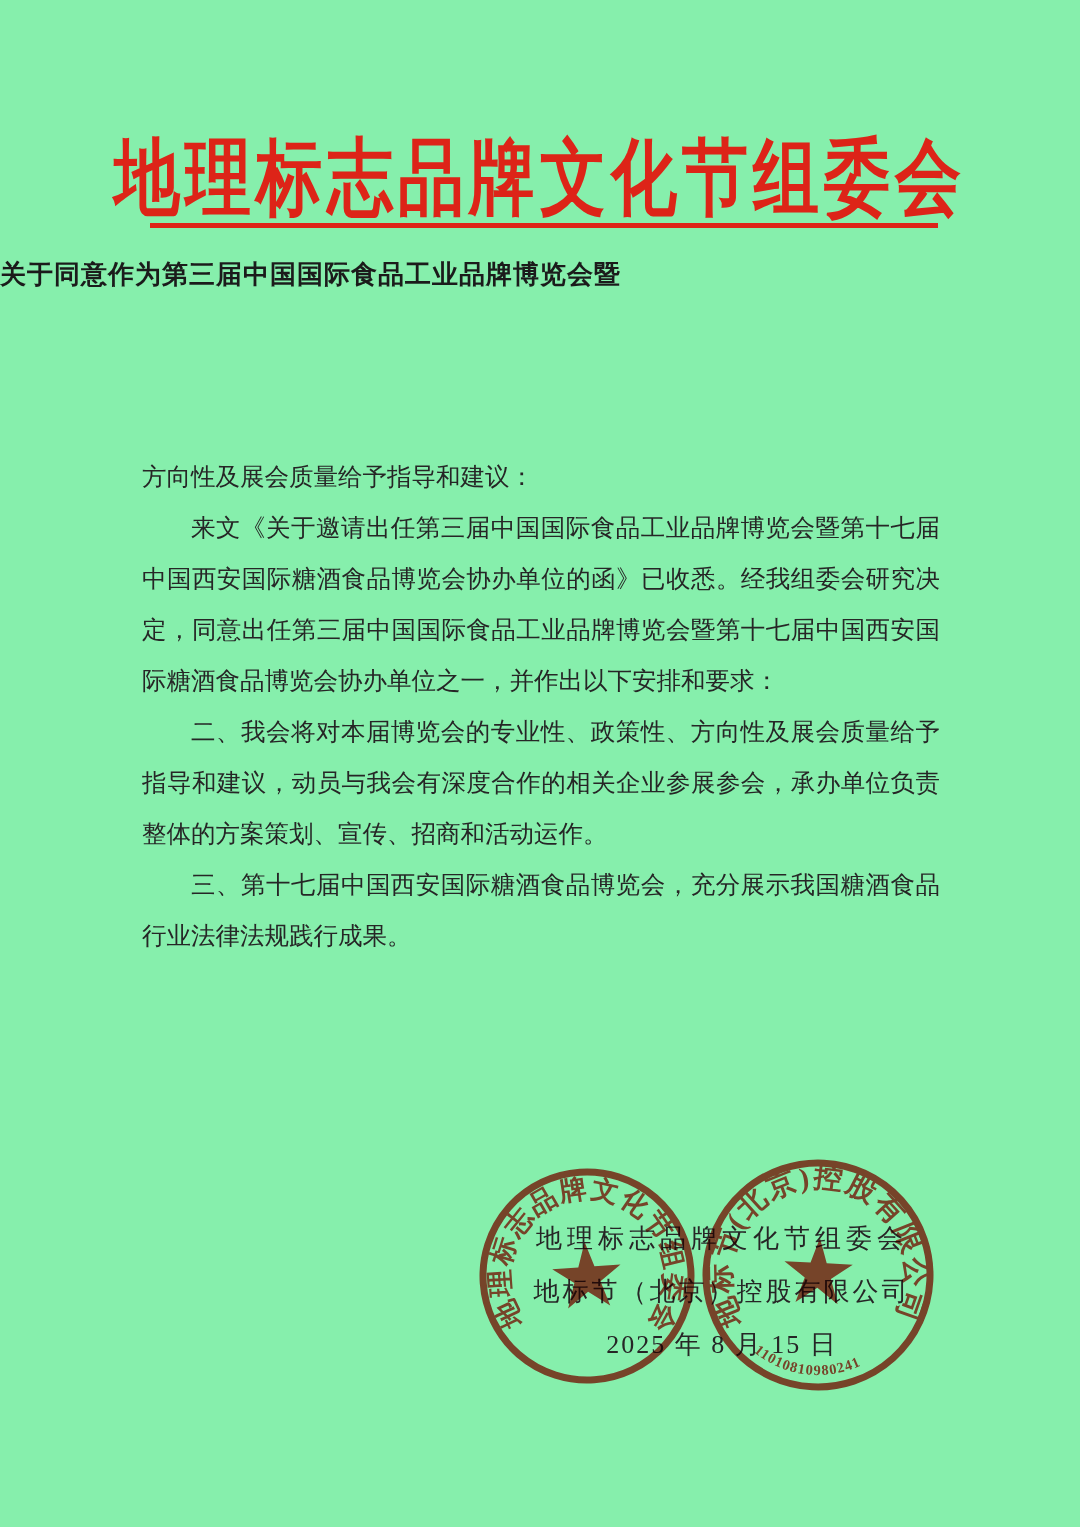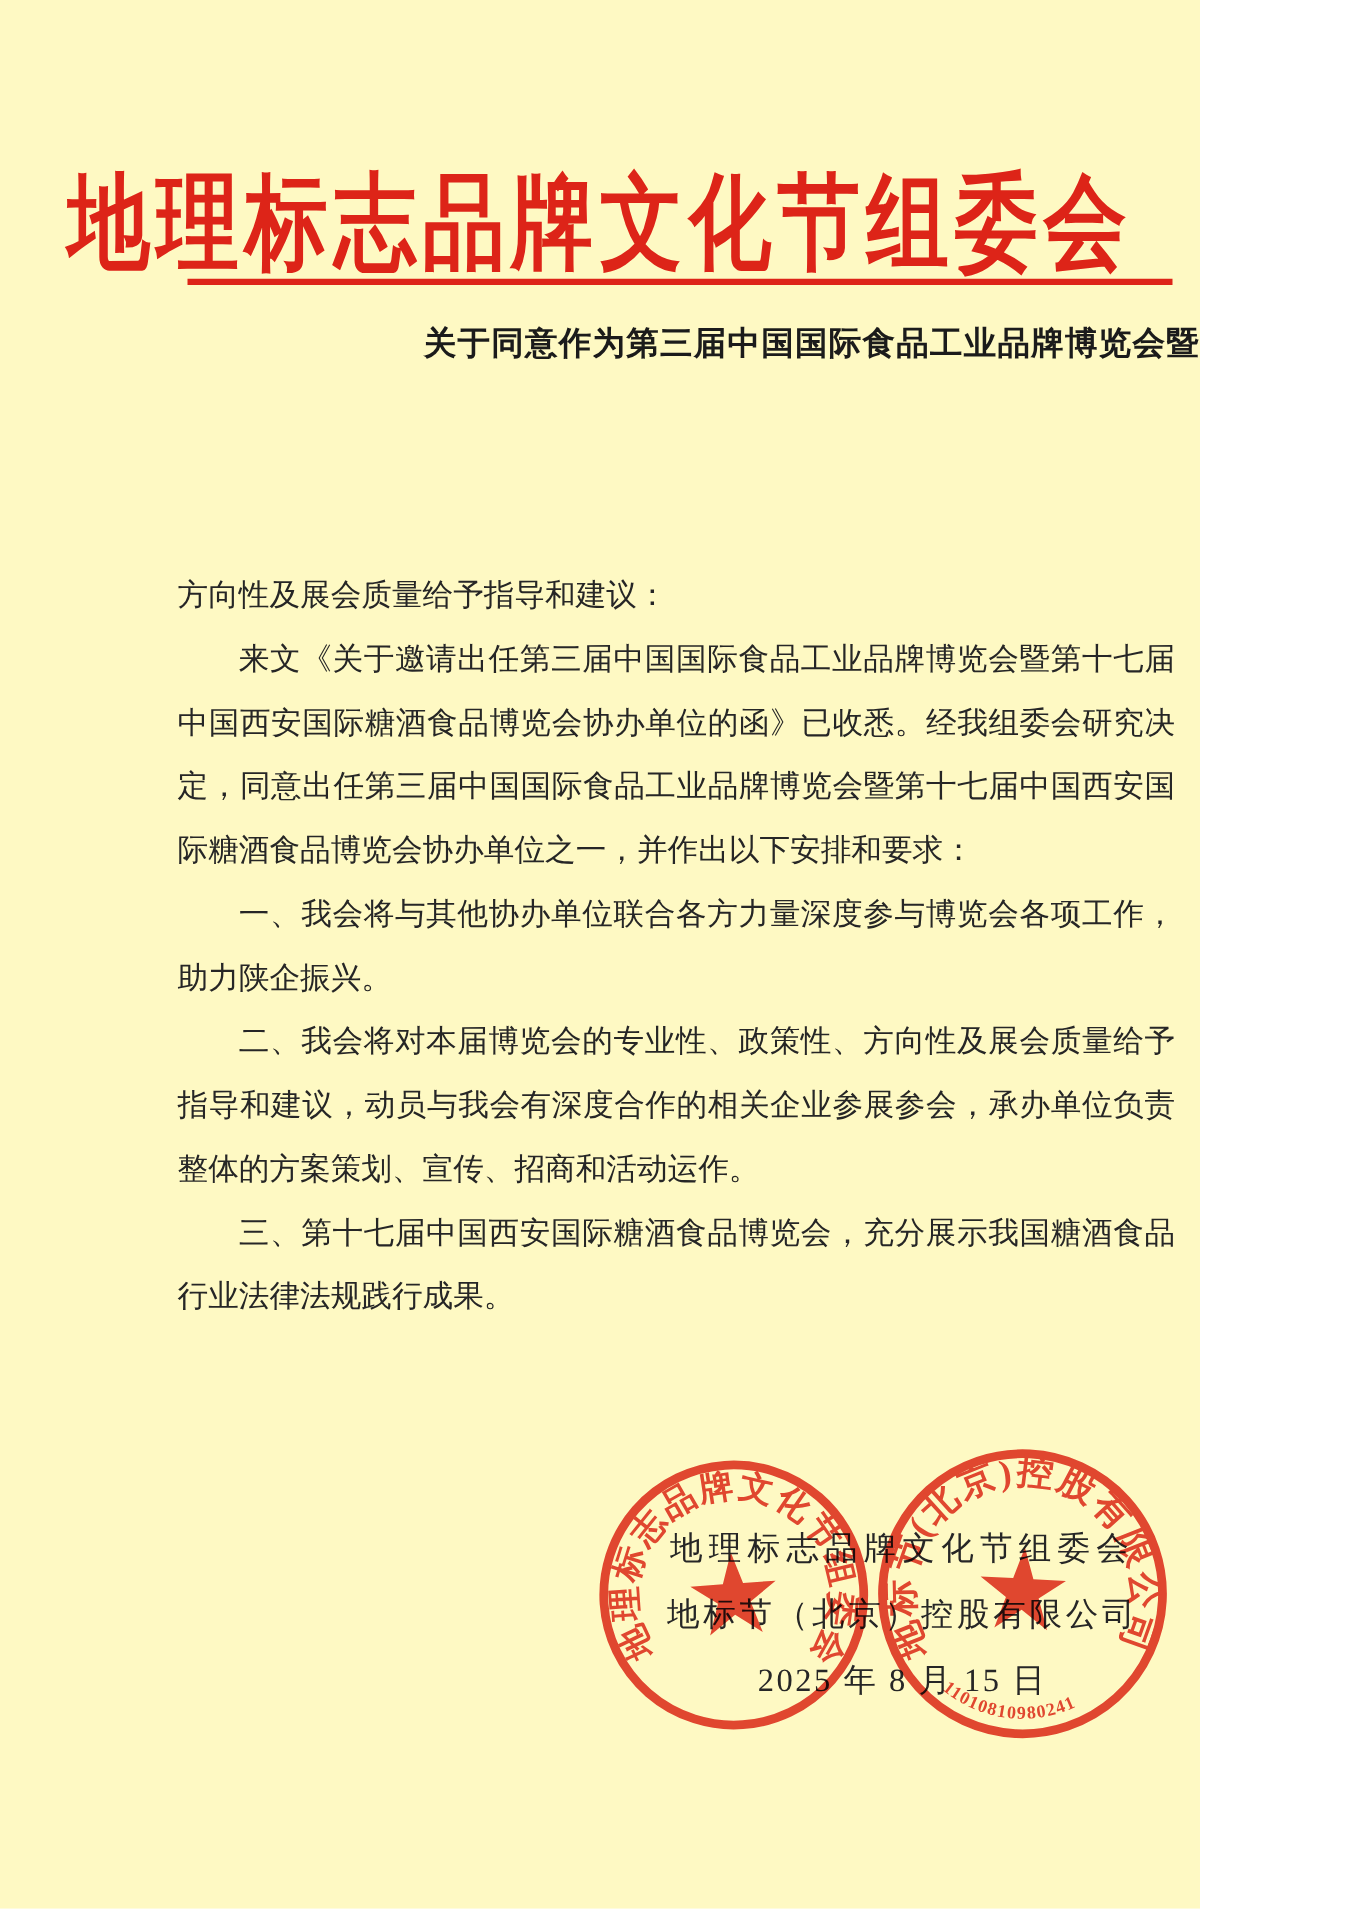--- a/index.html
+++ b/index.html
@@ -2,23 +2,23 @@
 <html><head>
 <meta charset="utf-8">
 <style>
   html, body {
     margin: 0;
     padding: 0;
     background: #ffffff;
   }
   .page {
     position: relative;
-    width: 960px;
+    width: 1080px;
     height: 1527px;
-    background: #fef9c3;
+    background: #86efac;
     overflow: hidden;
     font-family: "Liberation Serif", "DejaVu Serif", serif;
   }
 
   
   .letterhead {
     position: absolute;
     top: 122px;
     left: 0;
     width: 100%;
@@ -39,21 +39,21 @@
     height: 5px;
     background: #dd2418;
   }
 
   
   .doc-title {
     position: absolute;
     top: 249px;
     left: 0;
     width: 100%;
-    text-align: right;
+    text-align: left;
     color: #1b1b1b;
   }
   .doc-title .t-line {
     font-size: 26px;
     font-weight: 700;
     line-height: 51px;
     letter-spacing: 1px;
   }
 
   
@@ -129,21 +129,20 @@
   <div class="letterhead">地理标志品牌文化节组委会</div>
   <div class="red-rule"></div>
 
   <div class="doc-title">
     <div class="t-line">关于同意作为第三届中国国际食品工业品牌博览会暨</div>
   </div>
 
   <div class="body-block">
     <p>方向性及展会质量给予指导和建议：</p>
     <p class="indent">来文《关于邀请出任第三届中国国际食品工业品牌博览会暨第十七届中国西安国际糖酒食品博览会协办单位的函》已收悉。经我组委会研究决定，同意出任第三届中国国际食品工业品牌博览会暨第十七届中国西安国际糖酒食品博览会协办单位之一，并作出以下安排和要求：</p>
-    <p class="indent">一、我会将与其他协办单位联合各方力量深度参与博览会各项工作，助力陕企振兴。</p>
     <p class="indent">二、我会将对本届博览会的专业性、政策性、方向性及展会质量给予指导和建议，动员与我会有深度合作的相关企业参展参会，承办单位负责整体的方案策划、宣传、招商和活动运作。</p>
     <p class="indent">三、第十七届中国西安国际糖酒食品博览会，充分展示我国糖酒食品行业法律法规践行成果。</p>
   </div>
 
   <div class="signature">
     <div class="s-line s-org1">地理标志品牌文化节组委会</div>
     <div class="s-line s-org2">地标节（北京）控股有限公司</div>
     <div class="s-line s-date">2025 年 8 月 15 日</div>
   </div>
 

